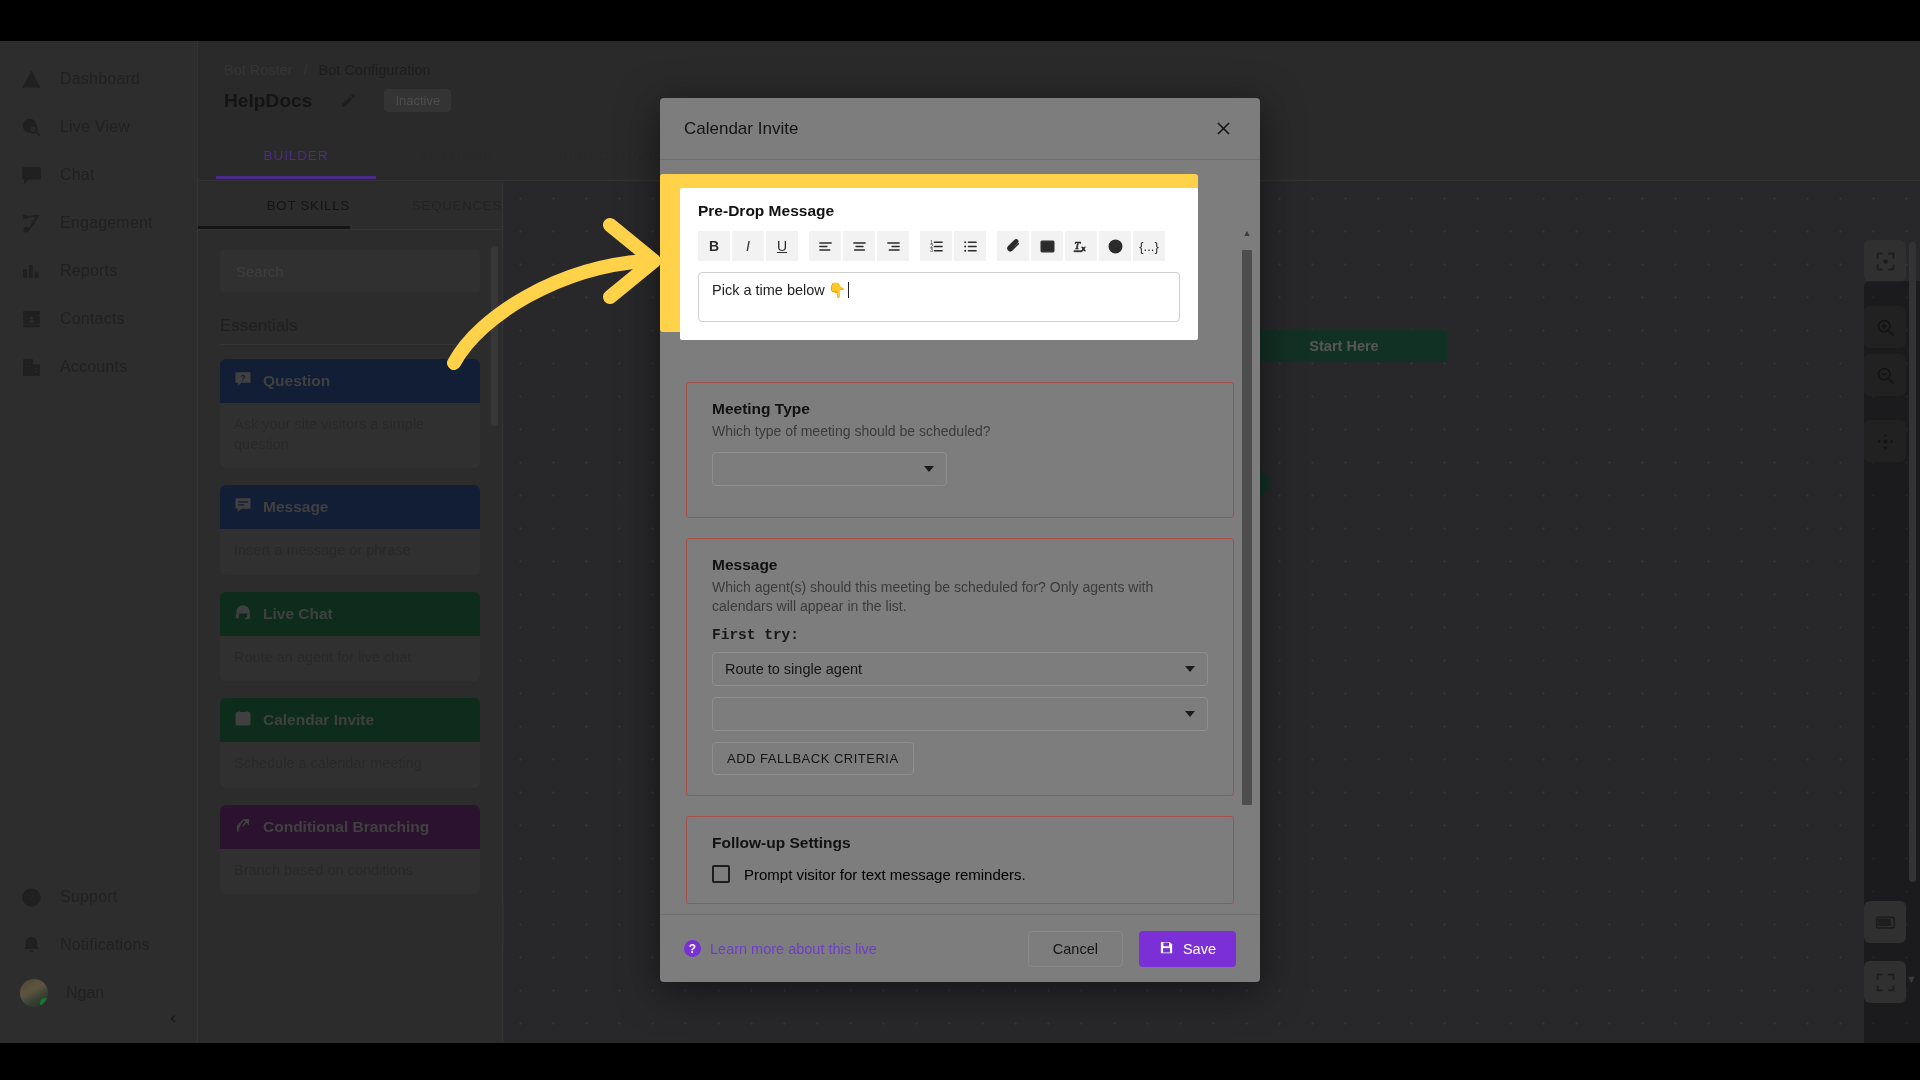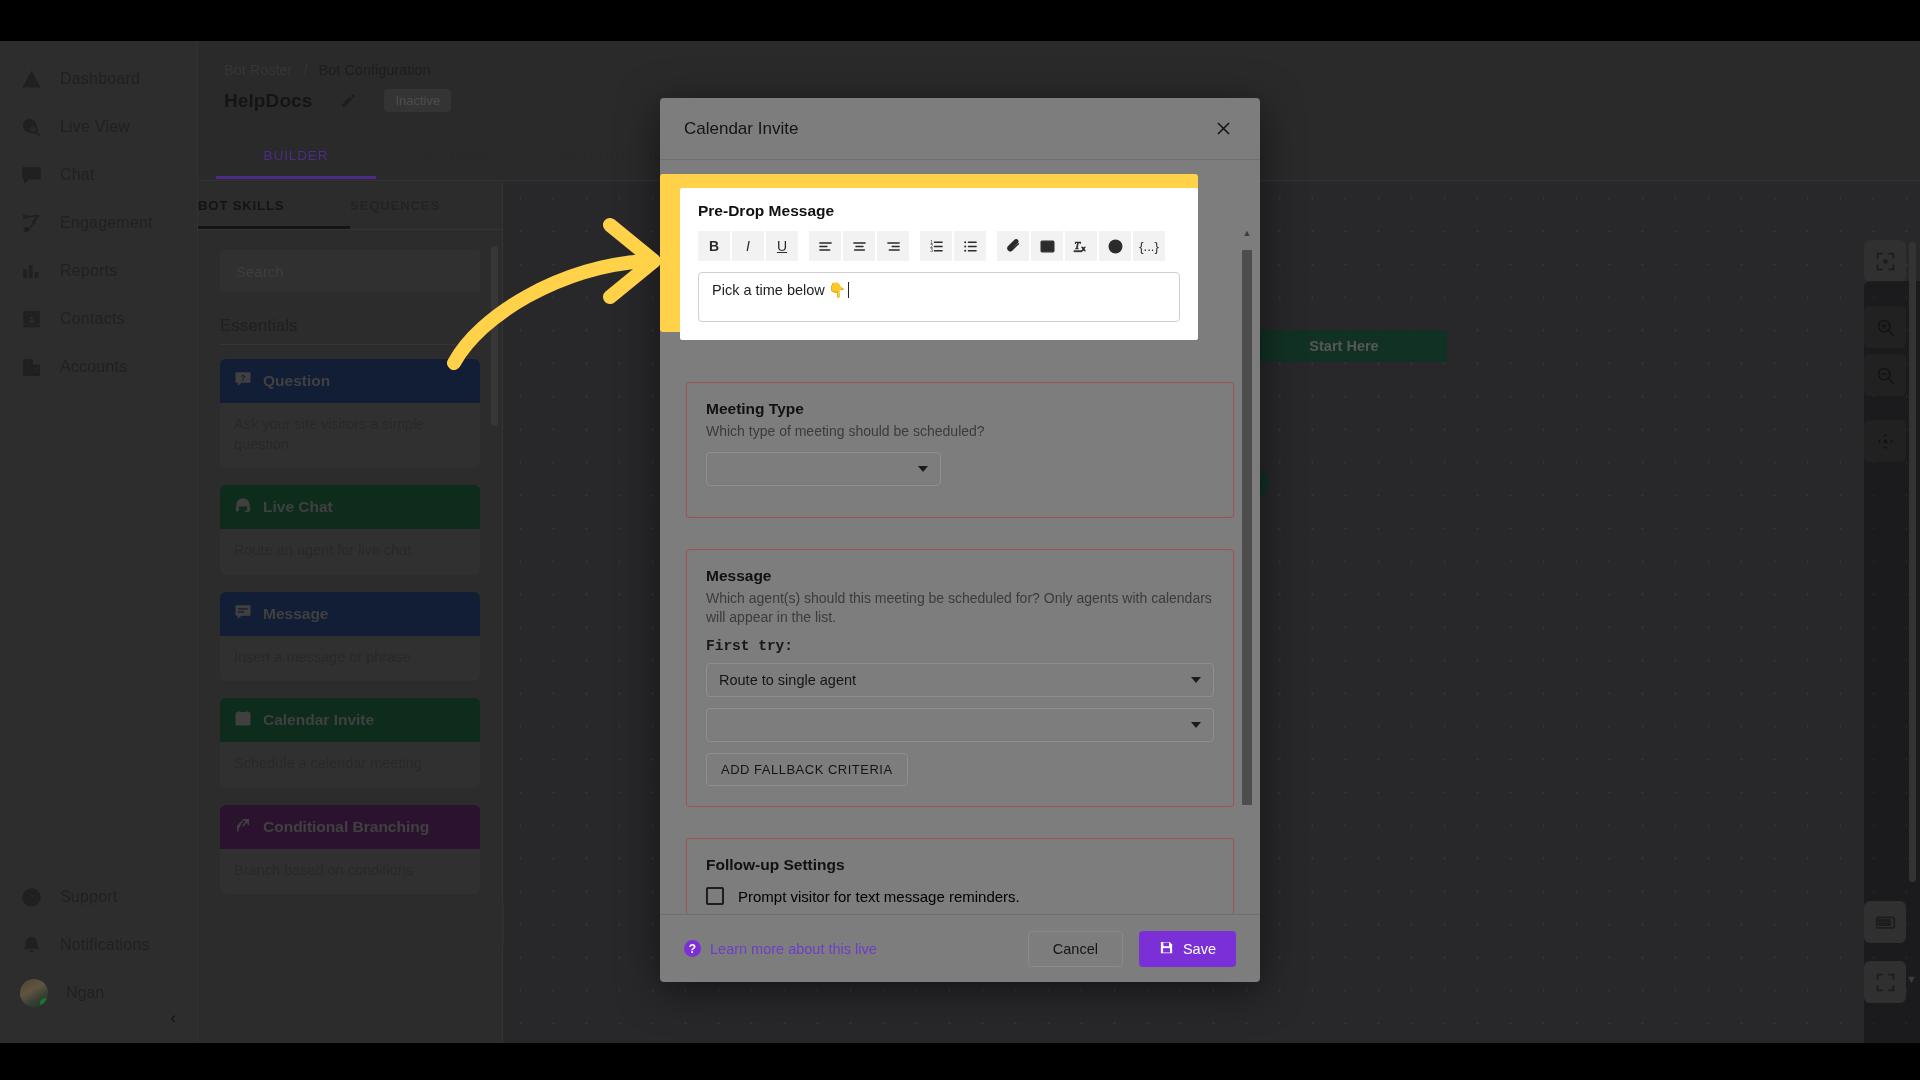--- a/index.html
+++ b/index.html
@@ -70,21 +70,21 @@
   .htool { display:flex; align-items:center; gap: 9px; font-size: 13px; letter-spacing:.8px; color:#2f2f2f; cursor:pointer; }
   .htool.disabled { color:#515151; }
   .htool svg { width: 17px; height: 17px; fill: currentColor; }
 
   
   .skillpanel {
     position:absolute; left:198px; top: 141px; width: 305px; height: 861px; background:#3f3f3f;
     border-right:1px solid #4a4a4a;
   }
   .sktabs { display:flex; border-bottom: 1px solid #4c4c4c; }
-  .sktab { flex:1; text-align:left; padding: 16px 0 13px; font-size: 13.2px; letter-spacing: .8px; color:#333; cursor:pointer;font-weight:bold;}
+  .sktab { flex:1; text-align:right; padding: 16px 0 13px; font-size: 13.2px; letter-spacing: .8px; color:#333; cursor:pointer;}
   .sktab.active { color:#1d1d1d; border-bottom: 3px solid #1d1d1d; }
   .search-box {
     margin: 20px 22px 0; height: 42px; background:#464646; border-radius: 4px;
     display:flex; align-items:center; padding: 0 16px; color:#595959; font-size:15px;
   }
   .group-title { margin: 24px 22px 8px; font-size: 17px; color:#2e2e2e; }
   .group-rule { margin: 0 22px; border-bottom: 1px solid #4d4d4d; }
   .skill-list { padding: 14px 22px 0; }
   .skill-card { margin-bottom: 17px; border-radius: 6px; overflow:hidden; cursor:pointer; }
   .skill-head { display:flex; align-items:center; gap: 11px; padding: 11px 14px; font-size: 15.5px; font-weight:700; color:#5c5c5c;}
@@ -155,21 +155,21 @@
   }
   .rte-btn svg { width: 17px; height: 17px; fill:#2b2b2b; stroke:#2b2b2b; }
   .rte-gap { width: 7px; }
   .rte-input {
     margin-top: 11px; height: 50px; border: 1px solid #cfcfcf; border-radius: 4px;
     display:flex; align-items:flex-start; padding: 9px 13px; font-size: 14.5px; color:#222;
   }
   .caret { display:inline-block; width:1px; height:16px; background:#222; margin-left: 1px; vertical-align: -3px; }
 
   .section {
-    border: 1px solid #a5504a; border-radius: 3px; padding: 17px 19px 20px; margin-bottom: 31px;
+    border: 1px solid #a5504a; border-radius: 3px; padding: 17px 25px 20px; margin-bottom: 20px;
   }
   .sec-title { font-size: 15.5px; font-weight: 700; color:#111; margin-bottom: 4px; }
   .sec-desc { font-size: 14px; color:#3b3b3b; line-height: 1.32; margin-bottom: 12px; }
   .sub-label { font-size: 14.5px; font-weight:600; color:#171717; margin-bottom: 9px; font-family: Liberation Mono, monospace; }
   .select {
     height: 34px; border: 1px solid #8f8f8f; border-radius: 4px; background: transparent;
     display:flex; align-items:center; justify-content:space-between; padding: 0 12px;
     font-size: 14.5px; color:#151515; cursor:pointer; margin-bottom: 11px;
   }
   .select.short { width: 235px; }
@@ -413,46 +413,46 @@
                   <path d="M2 3 h20 v14 h-12 l-5 4 v-4 h-3 z"></path>
                   <text x="12" y="14" font-size="11" fill="#1b2a4e" text-anchor="middle" font-family="Liberation Sans" font-weight="bold">?</text>
                 </svg>
             </span>
             <span>Question</span>
           </div>
           <div class="skill-body">Ask your site visitors a simple question</div>
         </div>
 
         <div class="skill-card">
+          <div class="skill-head sk-blue">
+            <span>
+              <svg viewBox="0 0 24 24">
+                  <path d="M2 3 h20 v14 h-12 l-5 4 v-4 h-3 z"></path>
+                  <rect x="5.5" y="7" width="13" height="1.8" fill="#1b2a4e"></rect>
+                  <rect x="5.5" y="11" width="8" height="1.8" fill="#1b2a4e"></rect>
+                </svg>
+            </span>
+            <span>Message</span>
+          </div>
+          <div class="skill-body">Insert a message or phrase</div>
+        </div>
+
+        <div class="skill-card">
           <div class="skill-head sk-green">
             <span>
               <svg viewBox="0 0 24 24" fill="none" stroke="#5c5c5c" stroke-width="2">
                   <path d="M4 14 v-2 a8 8 0 0 1 16 0 v2"></path>
                   <rect x="2.5" y="13.5" width="4" height="7" rx="1.6" fill="#5c5c5c" stroke="none"></rect>
                   <rect x="17.5" y="13.5" width="4" height="7" rx="1.6" fill="#5c5c5c" stroke="none"></rect>
                   <path d="M20 20.5 h-5"></path>
                 </svg>
             </span>
             <span>Live Chat</span>
           </div>
           <div class="skill-body">Route an agent for live chat</div>
-        </div>
-
-        <div class="skill-card">
-          <div class="skill-head sk-blue">
-            <span>
-              <svg viewBox="0 0 24 24">
-                  <path d="M2 3 h20 v14 h-12 l-5 4 v-4 h-3 z"></path>
-                  <rect x="5.5" y="7" width="13" height="1.8" fill="#1b2a4e"></rect>
-                  <rect x="5.5" y="11" width="8" height="1.8" fill="#1b2a4e"></rect>
-                </svg>
-            </span>
-            <span>Message</span>
-          </div>
-          <div class="skill-body">Insert a message or phrase</div>
         </div>
 
         <div class="skill-card">
           <div class="skill-head sk-green">
             <span>
               <svg viewBox="0 0 24 24" fill="none" stroke="#5c5c5c" stroke-width="2">
                   <rect x="3" y="5" width="18" height="16" rx="1.5"></rect>
                   <path d="M7 3 v4 M17 3 v4 M3 10 h18"></path>
                   <circle cx="8" cy="15" r="1.1" fill="#5c5c5c" stroke="none"></circle>
                   <circle cx="12" cy="15" r="1.1" fill="#5c5c5c" stroke="none"></circle>

